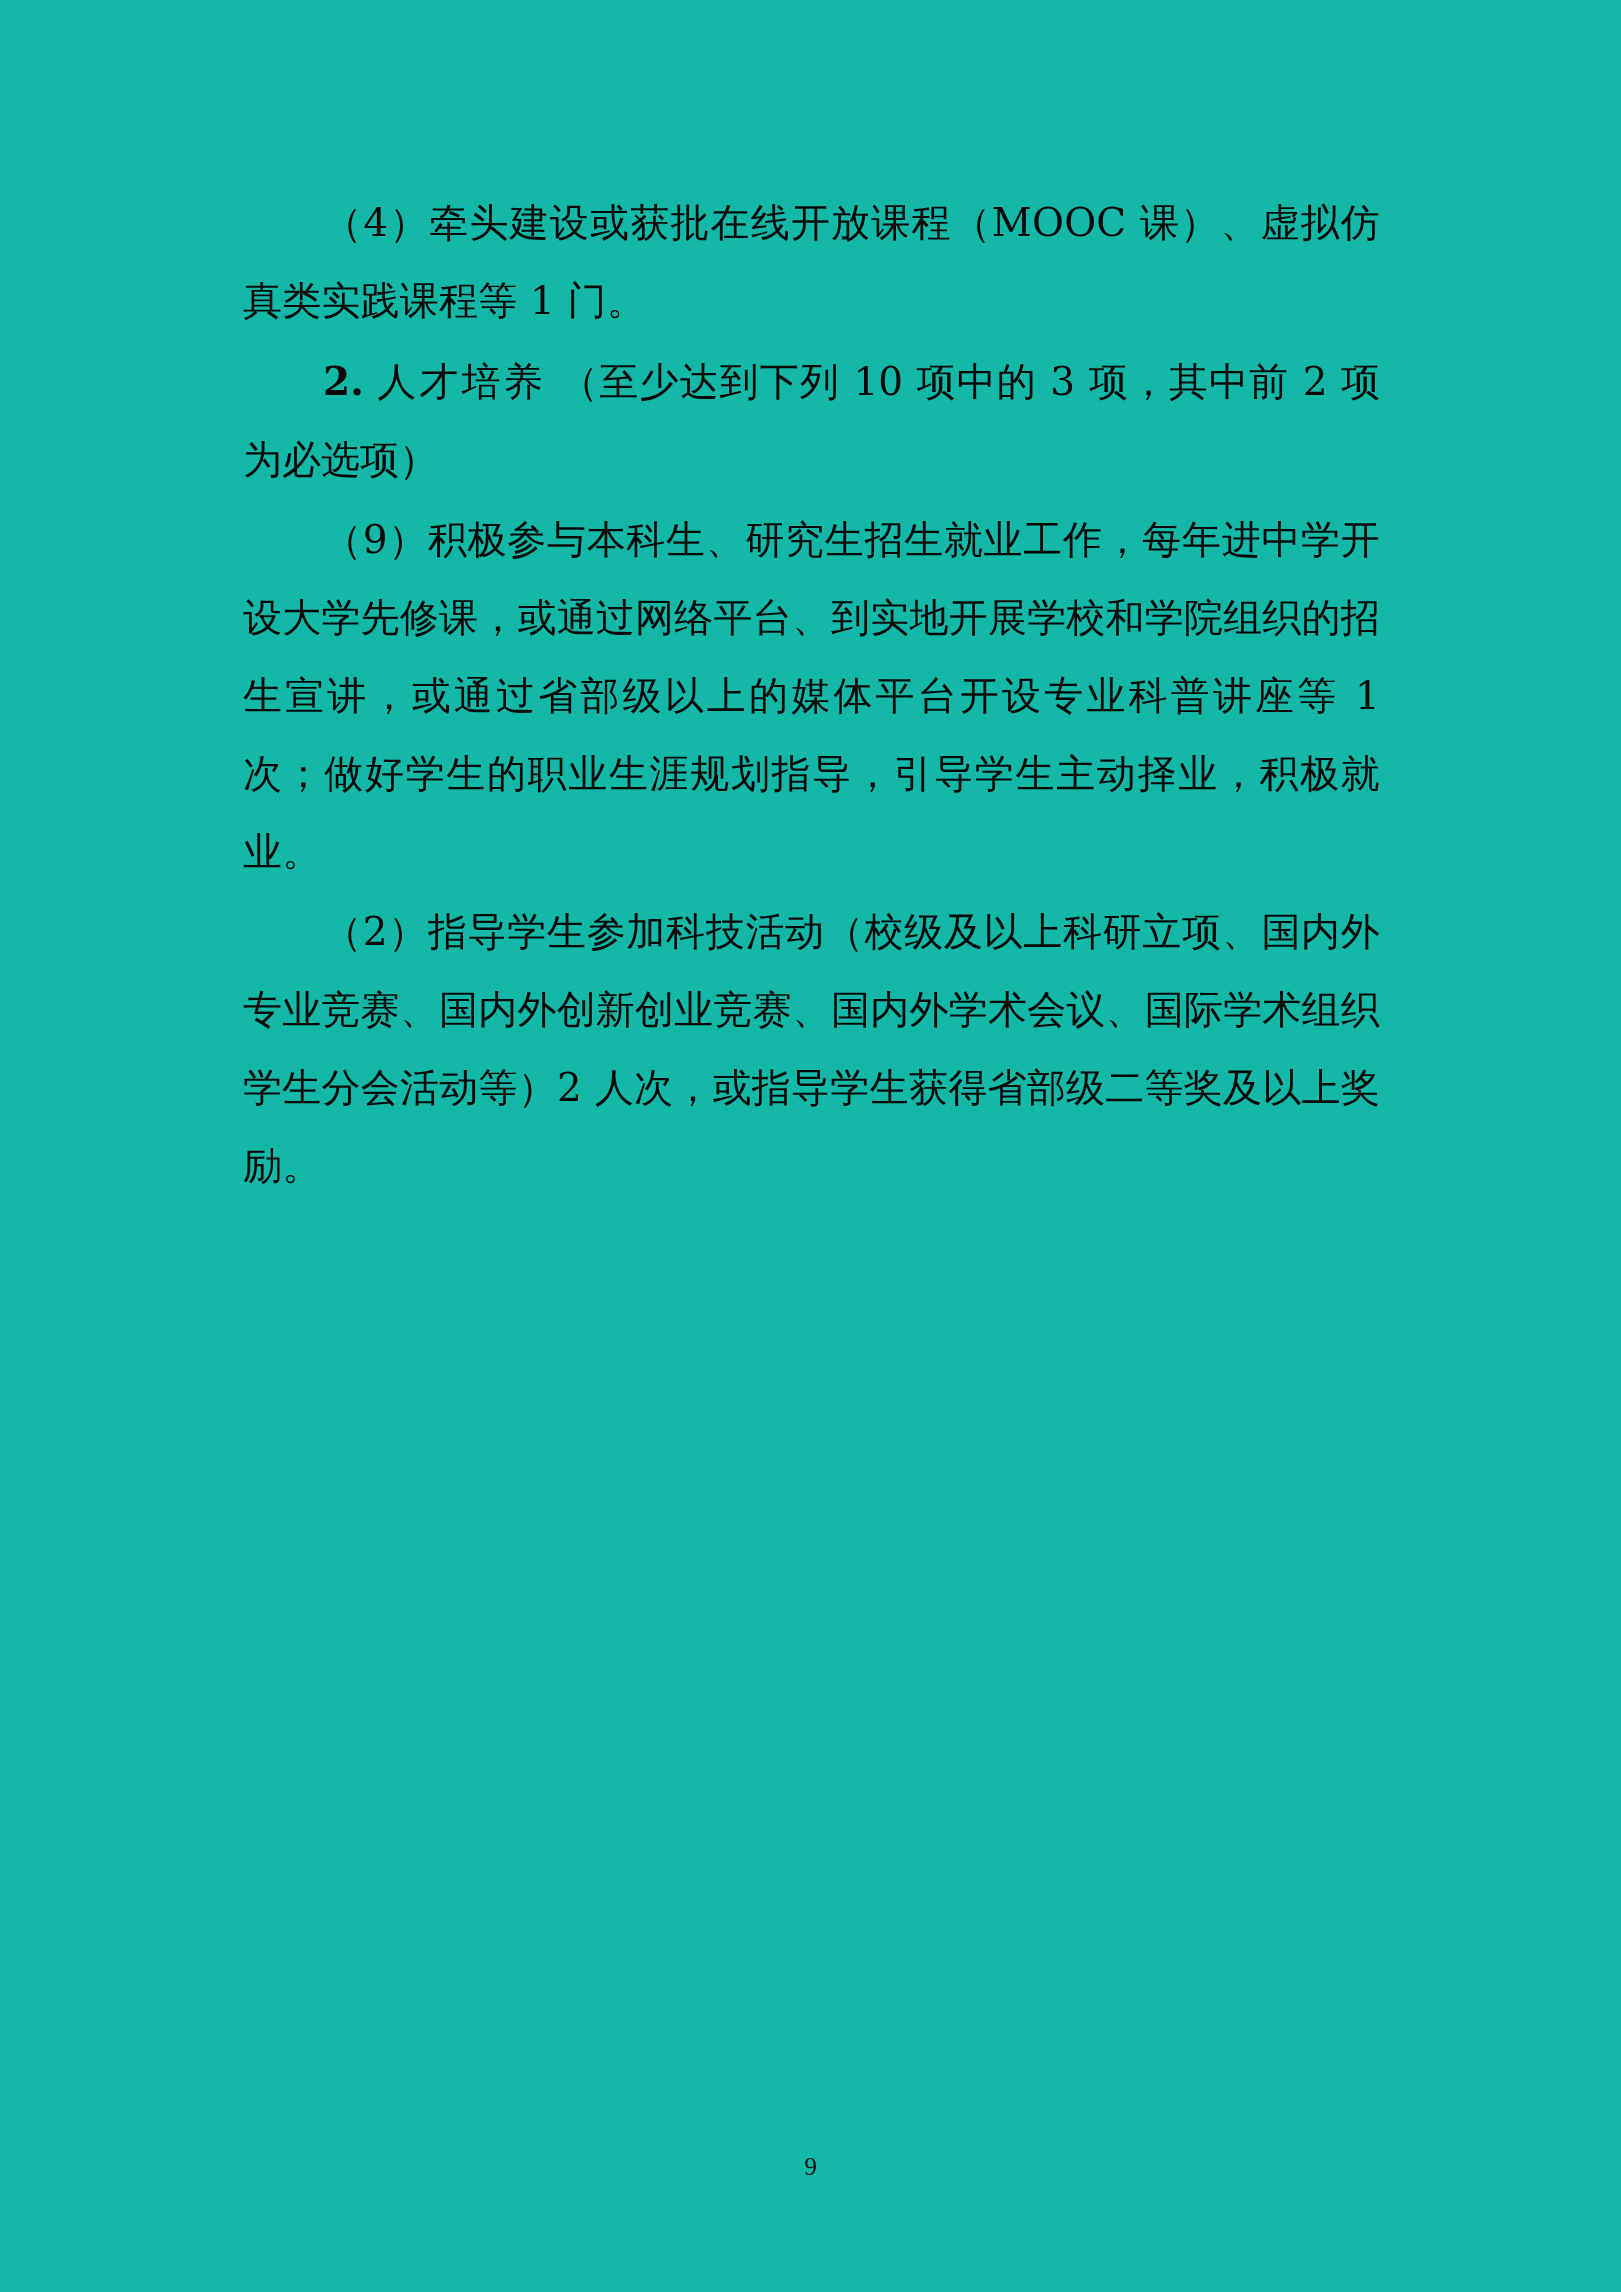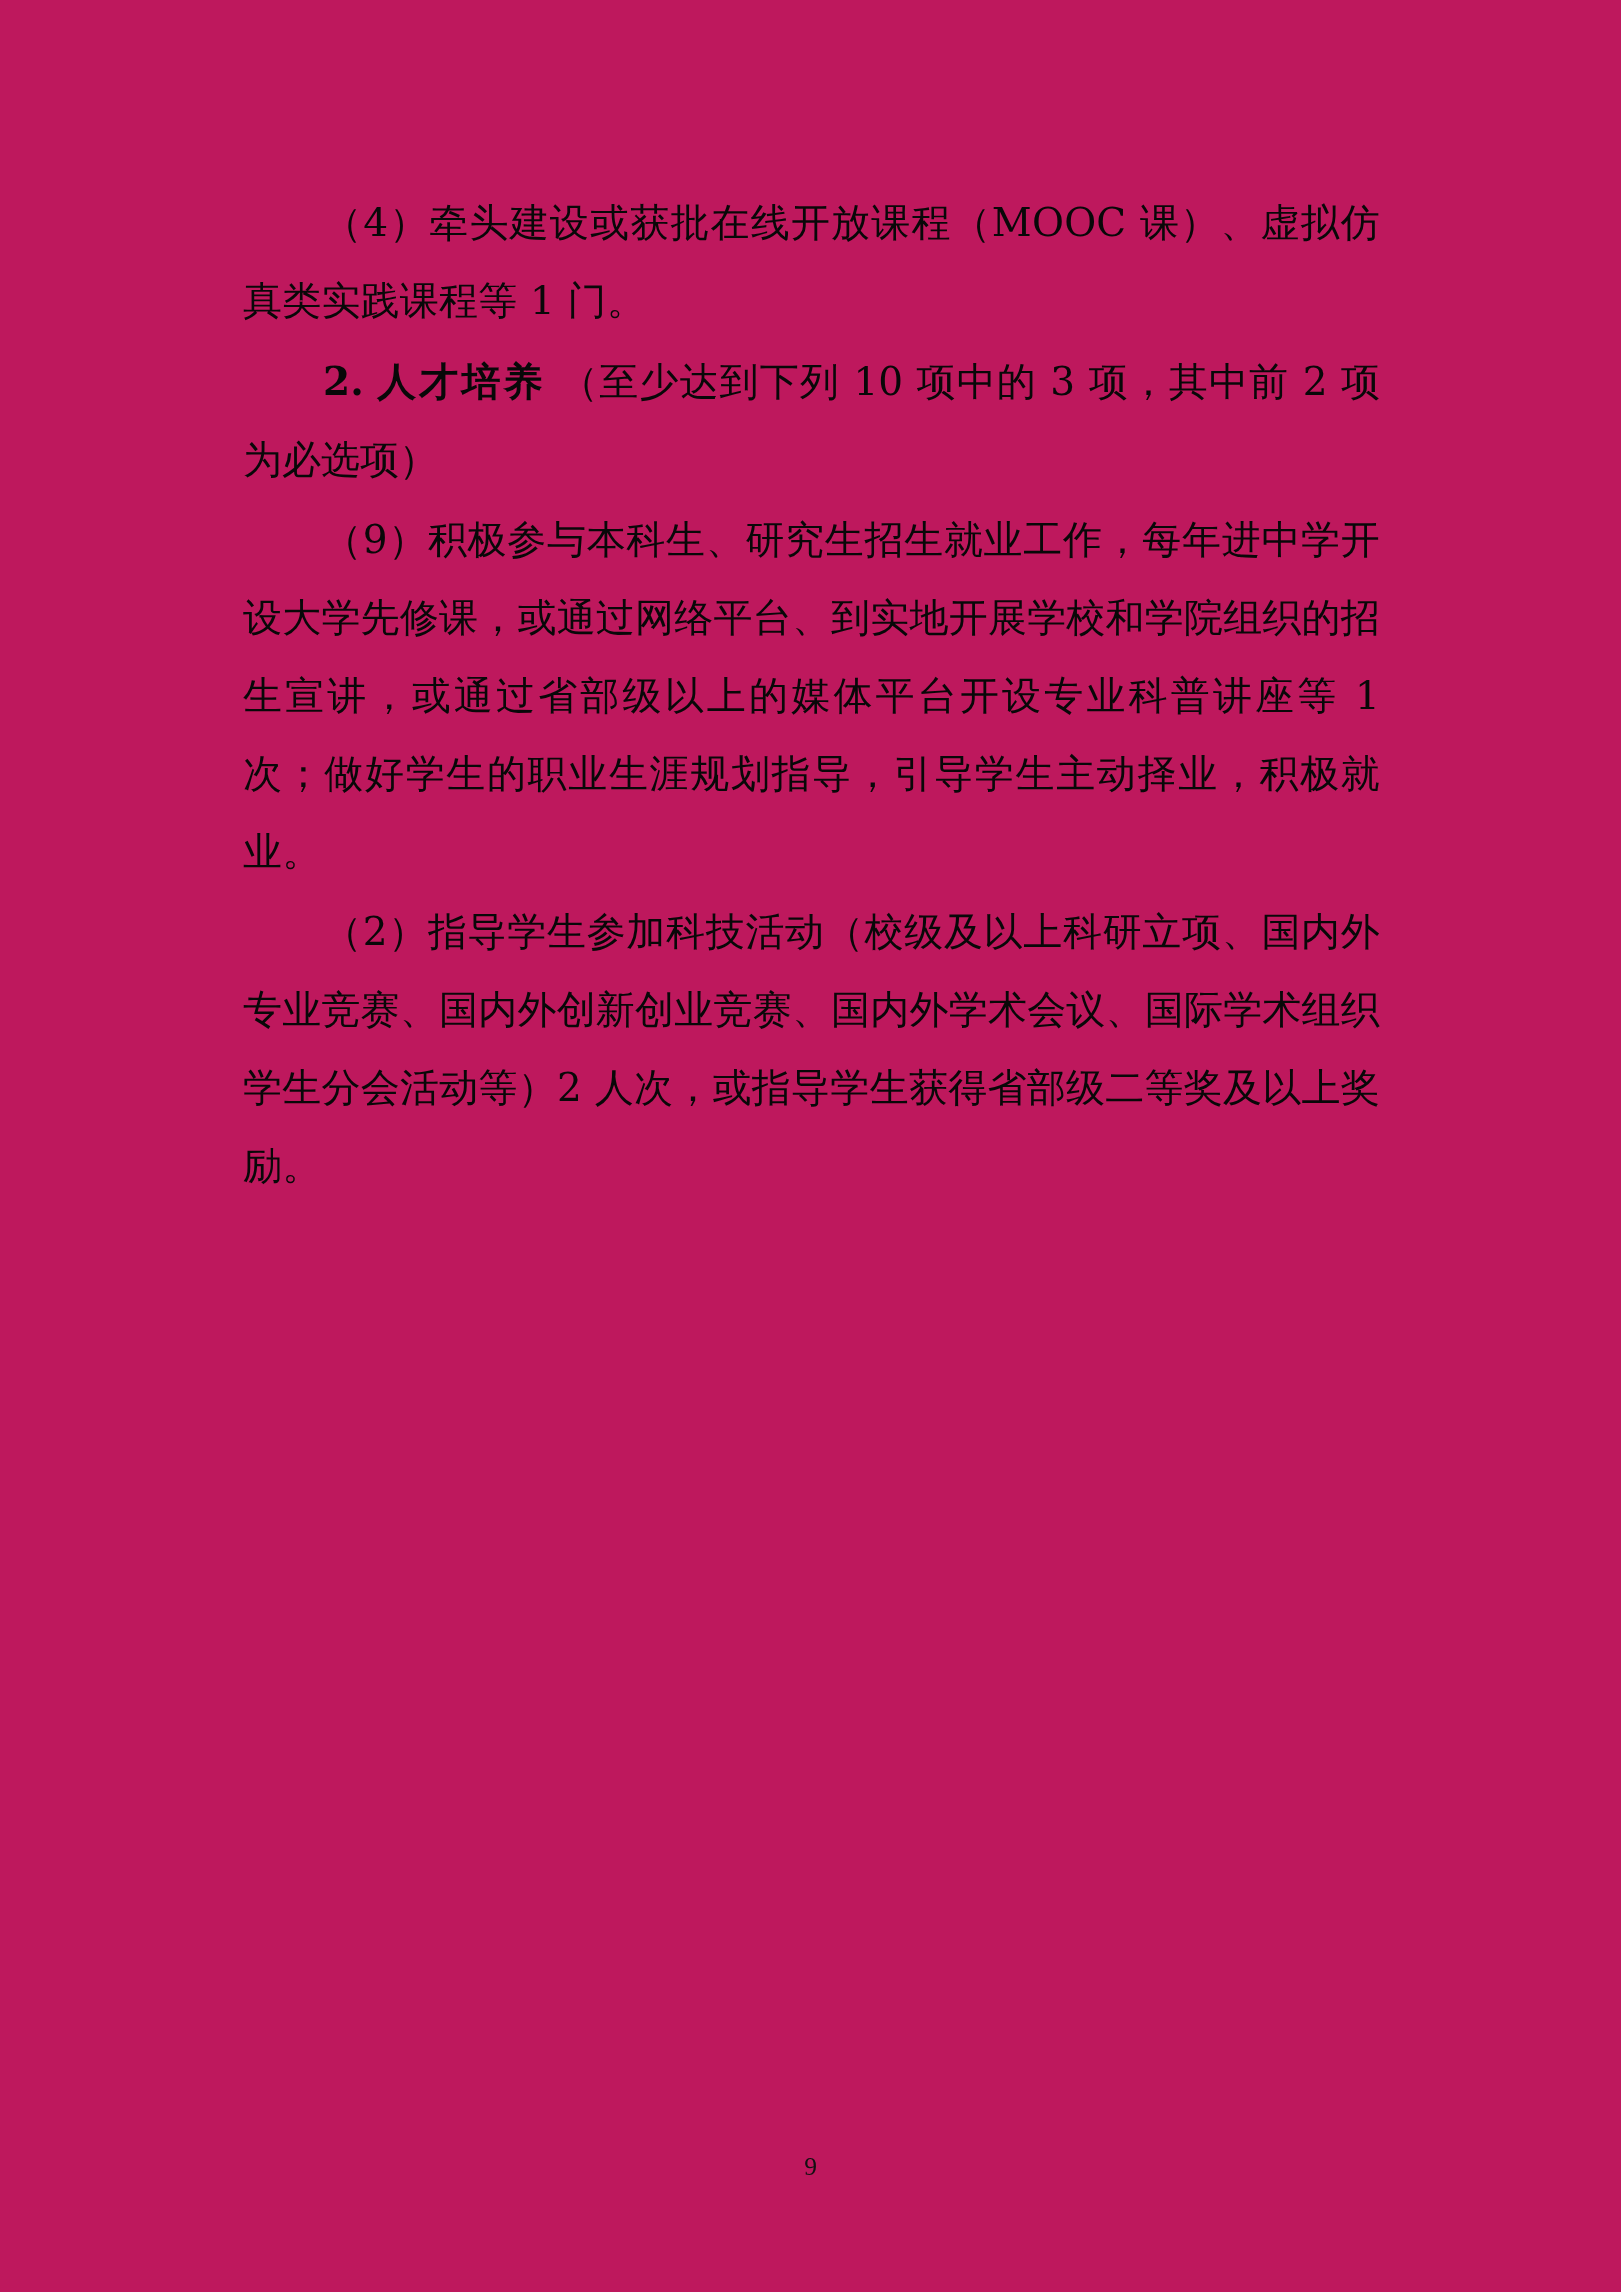--- a/index.html
+++ b/index.html
@@ -6,21 +6,21 @@
   html, body {
     margin: 0;
     padding: 0;
     background: #ffffff;
   }
   .page {
     position: relative;
     width: 1621px;
     height: 2293px;
     margin: 0 auto;
-    background: #be185d;
+    background: #14b8a6;
     box-sizing: border-box;
     font-family: "DejaVu Serif", "Liberation Serif", serif;
     color: #080808;
     overflow: hidden;
   }
   .body-area {
     position: absolute;
     left: 243px;
     top: 184px;
     width: 1137px;
@@ -40,21 +40,21 @@
     text-align: justify;
     text-justify: inter-ideograph;
     margin: 0 0 2px 0;
     text-indent: 80px;
   }
   .heading .hd-num {
     font-weight: bold;
     font-family: "DejaVu Serif", "Liberation Serif", serif;
   }
   .heading .hd-main {
-    font-weight: bold;
+    font-weight: normal;
     letter-spacing: 2px;
     margin-top: 19px;
   }
   .heading .hd-rest {
     font-weight: normal;
   }
   .lat {
     font-family: "Liberation Serif", "DejaVu Serif", serif;
   }
   .page-number {

